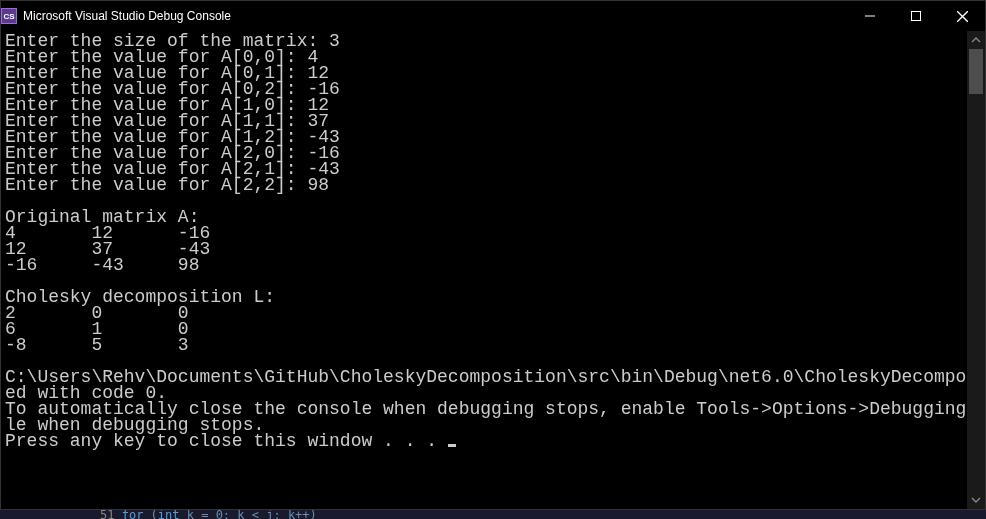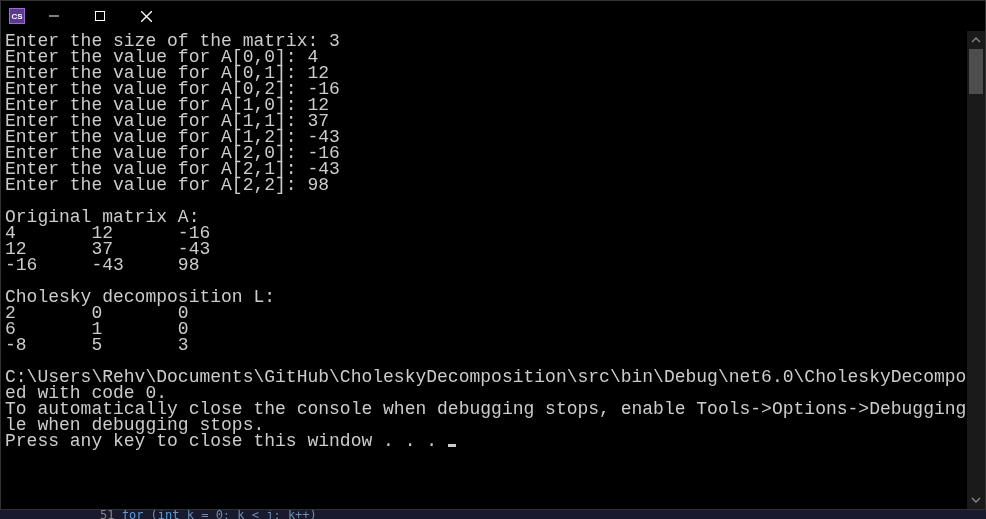--- a/index.html
+++ b/index.html
@@ -18,21 +18,20 @@
       width: 986px;
       height: 510px;
       background: #000;
       border: 1px solid #333;
     }
     .titlebar {
       height: 30px;
       background: #000;
       display: flex;
       align-items: center;
-      padding-left: 8px;
       color: #fff;
       font-size: 12px;
       font-family: "Segoe UI", sans-serif;
     }
     .titlebar-icon {
       width: 16px;
       height: 16px;
       margin-right: 6px;
       background: #5b3a8e;
       border: 1px solid #9a6dd7;
@@ -130,20 +129,21 @@
   <span class="num">51</span>
   <span>                           </span>
   <span class="kw">for</span><span> (</span><span class="kw">int</span><span> k = 0; k &lt; j; k++)</span>
 </div>
 
 <div class="window">
   <div class="titlebar">
     <div class="titlebar-icon">
       <span>CS</span>
     </div>
+    <div class="titlebar-title">Microsoft Visual Studio Debug Console</div>
     <div class="titlebar-controls">
       <div class="titlebar-btn">
         <svg width="10" height="10" viewBox="0 0 10 10">
             <line x1="0" y1="5" x2="10" y2="5" stroke-width="1"></line>
           </svg>
       </div>
       <div class="titlebar-btn">
         <svg width="10" height="10" viewBox="0 0 10 10">
             <rect x="0.5" y="0.5" width="9" height="9" stroke-width="1"></rect>
           </svg>

